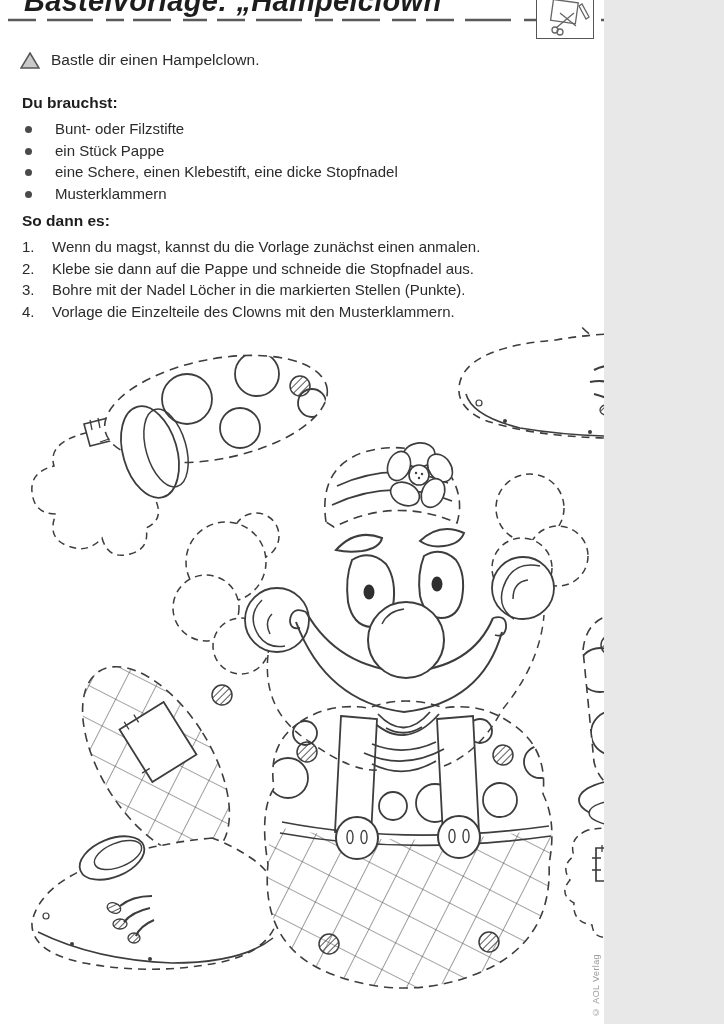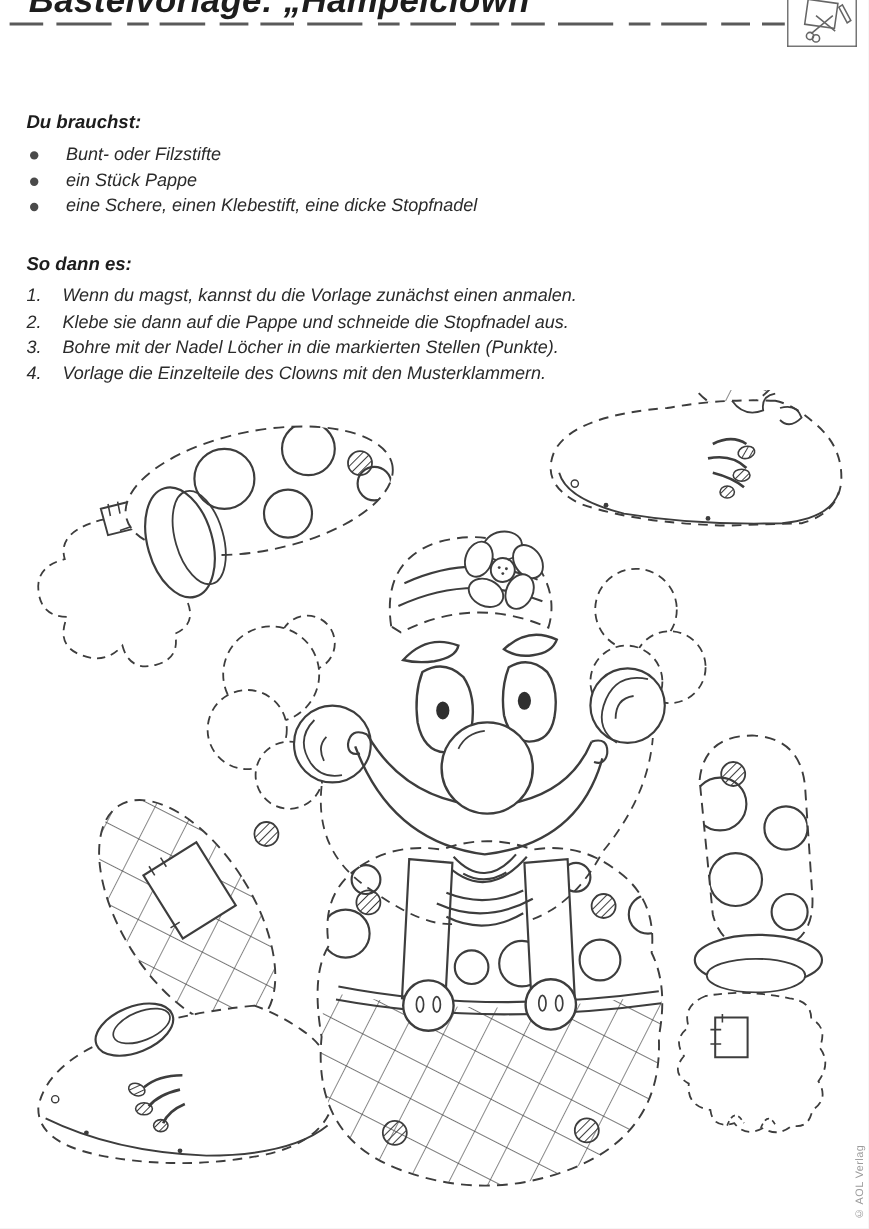--- a/index.html
+++ b/index.html
@@ -1,25 +1,25 @@
 <!DOCTYPE html>
 <html><head>
 <meta charset="utf-8">
 <style>
   html,body{margin:0;padding:0;background:#e8e8e8;}
-  .page{position:relative;width:724px;height:1024px;background:#ffffff;overflow:hidden;
+  .page{position:relative;width:604px;height:1024px;background:#ffffff;overflow:hidden;
         font-family:"Liberation Sans", sans-serif;color:#222;}
   .title{position:absolute;top:-15px;left:24px;font-size:29px;font-weight:bold;font-style:italic;
          color:#1d1d1d;white-space:nowrap;letter-spacing:.3px;}
   .rule{position:absolute;top:16px;left:6px;}
   .icon-box{position:absolute;top:0;right:10px;width:56px;height:38px;
             border:1.6px solid #555;border-top:none;background:#fff;}
   .task-row{position:absolute;top:51px;left:20px;display:flex;gap:11px;align-items:center;
             font-size:15.5px;color:#2b2b2b;}
-  .section{position:absolute;left:22px;font-style:italic;}
+  .section{position:absolute;left:22px;}
   .sec-materials{top:94px;}
   .sec-steps{top:212px;}
   .sec-h{font-size:15.5px;font-weight:bold;margin:0 0 6px 0;color:#1d1d1d;}
   .row{display:flex;align-items:flex-start;line-height:21.5px;font-size:15px;color:#2b2b2b;gap:10px;}
   .dot{flex:0 0 auto;width:7px;height:7px;border-radius:50%;background:#4a4a4a;margin:8px 13px 0 3px;}
   .num{flex:0 0 20px;}
   .illustration{position:absolute;top:325px;left:0;}
   .copyright{position:absolute;right:3px;bottom:8px;writing-mode:vertical-rl;transform:rotate(180deg);
              font-size:9px;color:#9b9b9b;letter-spacing:.4px;}
 </style>
@@ -37,34 +37,44 @@
       <g stroke="#666" fill="none" stroke-width="1.3">
         <rect x="15" y="1" width="25" height="21" transform="rotate(8 27 11)"></rect>
         <path d="M19 28 L37 13 M23 13 L39 26"></path>
         <circle cx="18" cy="30" r="3"></circle>
           <circle cx="23" cy="32" r="3"></circle>
         <path d="M42 6 l7 13 l3 -2 l-7 -13 z"></path>
       </g>
     </svg>
   </div>
 
+  <div class="task-row">
+    <svg width="20" height="17">
+      <polygon points="10,1 19,16 1,16" fill="#c9c9c9" stroke="#555" stroke-width="1.5"></polygon>
+    </svg>
+    <span>Bastle dir einen Hampelclown.</span>
+  </div>
 
   <div class="section sec-materials">
     <div class="sec-h">Du brauchst:</div>
     <div class="row">
         <span class="dot"></span>
         <span>Bunt- oder Filzstifte</span>
       </div>
     <div class="row">
         <span class="dot"></span>
         <span>ein Stück Pappe</span>
       </div>
     <div class="row">
         <span class="dot"></span>
         <span>eine Schere, einen Klebestift, eine dicke Stopfnadel</span>
+      </div>
+    <div class="row">
+        <span class="dot"></span>
+        <span>Musterklammern</span>
       </div>
   </div>
 
   <div class="section sec-steps">
     <div class="sec-h">So dann es:</div>
     <div class="row">
         <span class="num">1.</span>
         <span>Wenn du magst, kannst du die Vorlage zunächst einen anmalen.</span>
       </div>
     <div class="row">

